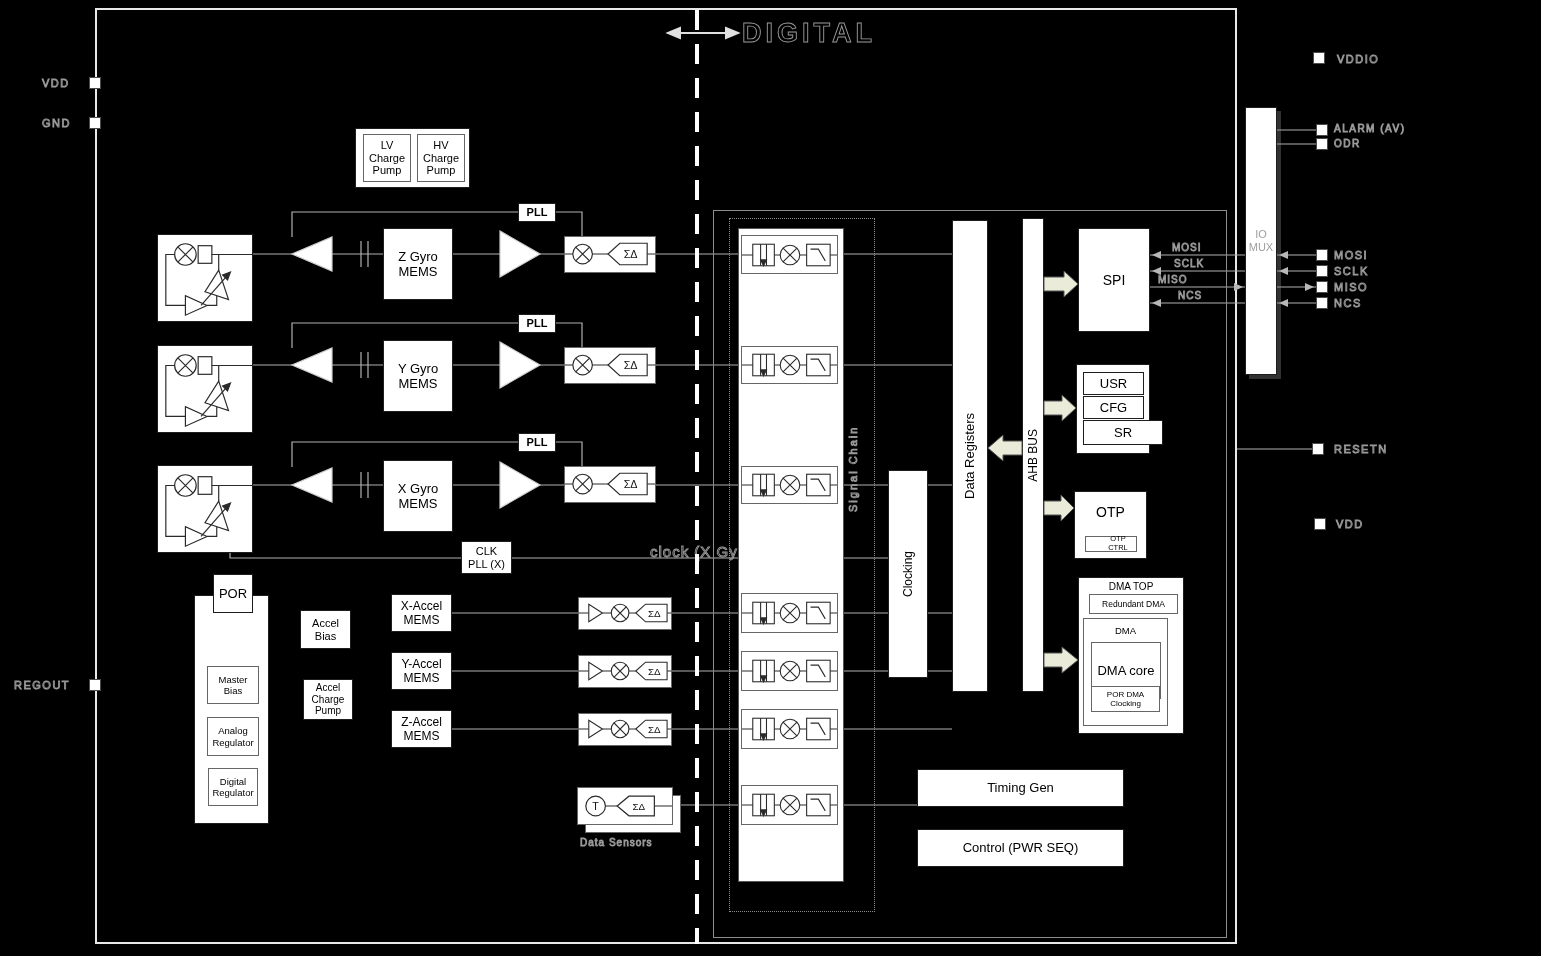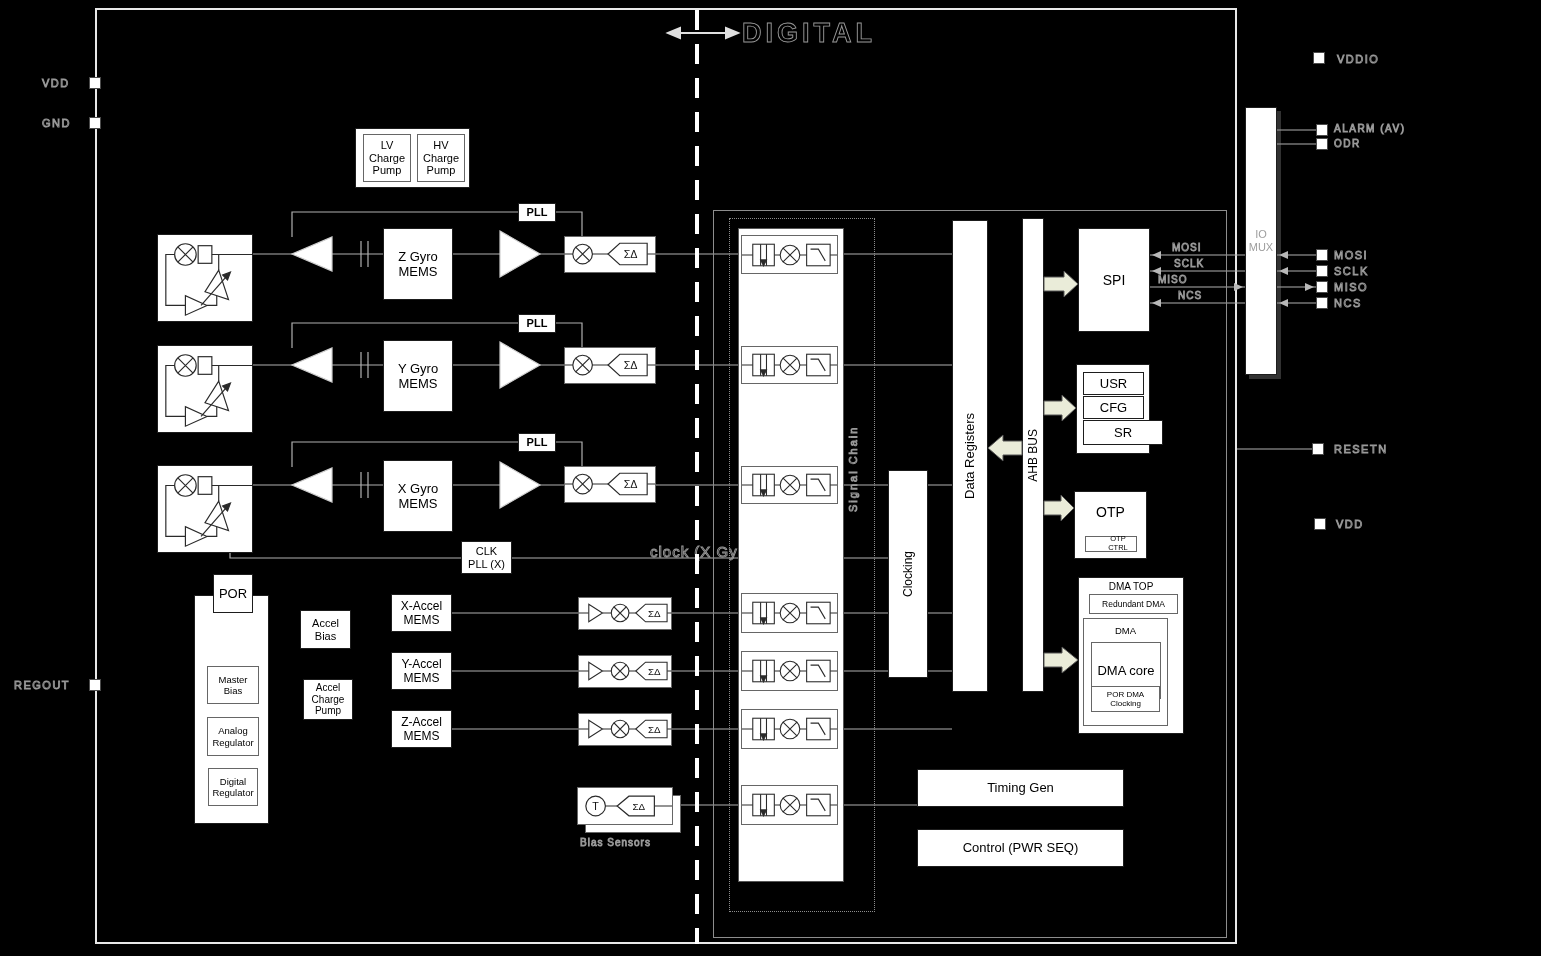--- a/index.html
+++ b/index.html
@@ -267,21 +267,21 @@
     <svg width="96" height="38" viewBox="0 0 96 38">
       <g stroke="#2a2a2a" stroke-width="1.2" fill="none">
         <path d="M28 19 H40 M78 19 H96"></path>
         <circle cx="18" cy="19" r="10"></circle>
         <polygon points="40,19 52,9 78,9 78,29 52,29" fill="#fff"></polygon>
       </g>
       <text x="18" y="23" font-size="11" text-anchor="middle" fill="#111">T</text>
       <text x="62" y="23" font-size="10" text-anchor="middle" fill="#111">ΣΔ</text>
     </svg>
   </div>
-  <div class="note outl" style="left:580px;top:837px;font-size:10px;letter-spacing:1px;">Bias Sensors</div>
+  <div class="note outl" style="left:580px;top:837px;font-size:10px;letter-spacing:1px;">Data Sensors</div>
 
   <div class="box z3" style="left:194px;top:595px;width:75px;height:229px;"></div>
   <div class="box z4" style="left:213px;top:574px;width:40px;height:39px;font-size:13px;">POR</div>
   <div class="box gb z4" style="left:207px;top:666px;width:52px;height:38px;font-size:9.5px;">Master
 Bias</div>
   <div class="box gb z4" style="left:207px;top:717px;width:52px;height:39px;font-size:9.5px;">Analog
 Regulator</div>
   <div class="box gb z4" style="left:208px;top:768px;width:50px;height:38px;font-size:9.5px;">Digital
 Regulator</div>
 

